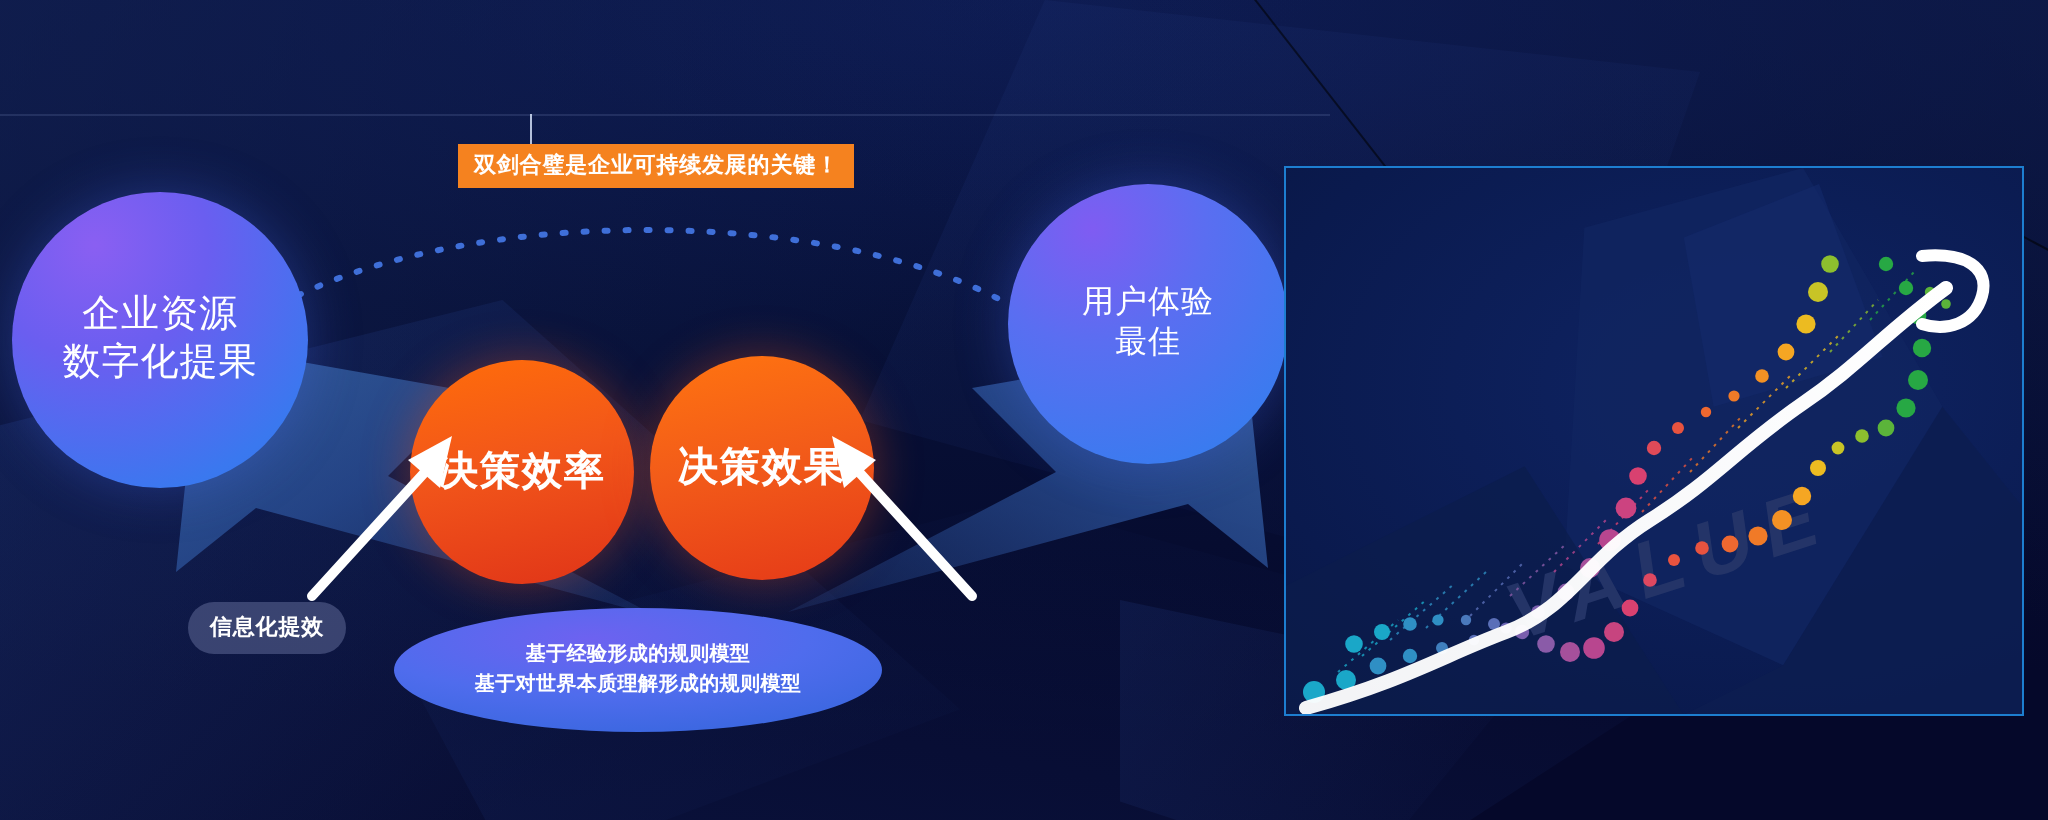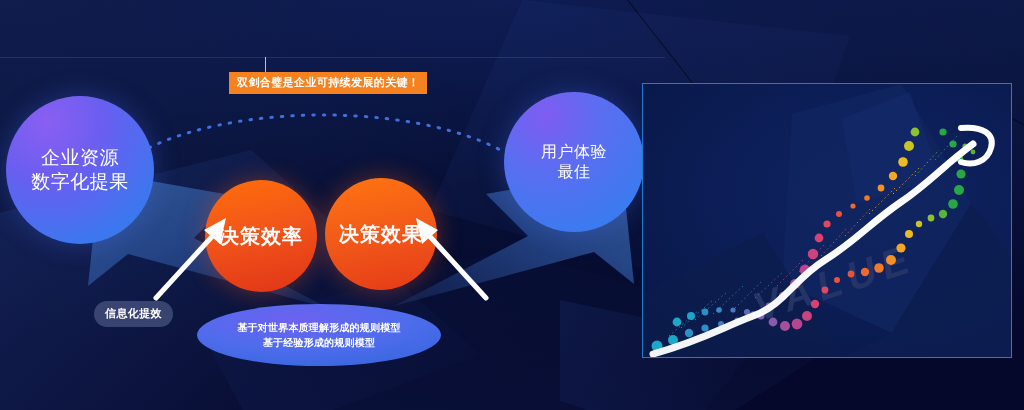--- a/index.html
+++ b/index.html
@@ -224,22 +224,22 @@
   <svg class="warrow" style="left:404px; top:210px;" width="90" height="96" viewBox="0 0 90 96">
     <g stroke="#ffffff" stroke-width="5" stroke-linecap="round" fill="none">
       <line x1="82" y1="88" x2="20" y2="20"></line>
     </g>
     <path d="M 12 8 L 34 20 L 18 34 Z" fill="#ffffff"></path>
   </svg>
 
   <div class="pill" id="pill-left">信息化提效</div>
 
   <div id="model-ellipse">
+    <span>基于经验形成的规则模型</span>
     <span>基于对世界本质理解形成的规则模型</span>
-    <span>基于经验形成的规则模型</span>
   </div>
 
   <div id="panel">
 
     <svg id="panel-facets" viewBox="0 0 370 275" preserveAspectRatio="none">
       <polygon points="150,30 260,0 330,120 250,250 140,200" fill="#11255f" opacity="0.85"></polygon>
       <polygon points="250,250 330,120 370,170 370,275 200,275" fill="#0d1d50" opacity="0.85"></polygon>
       <polygon points="0,210 120,150 200,275 0,275" fill="#0c1c4c" opacity="0.7"></polygon>
       <polygon points="200,35 268,8 300,95 215,120" fill="#14296a" opacity="0.6"></polygon>
     </svg>

